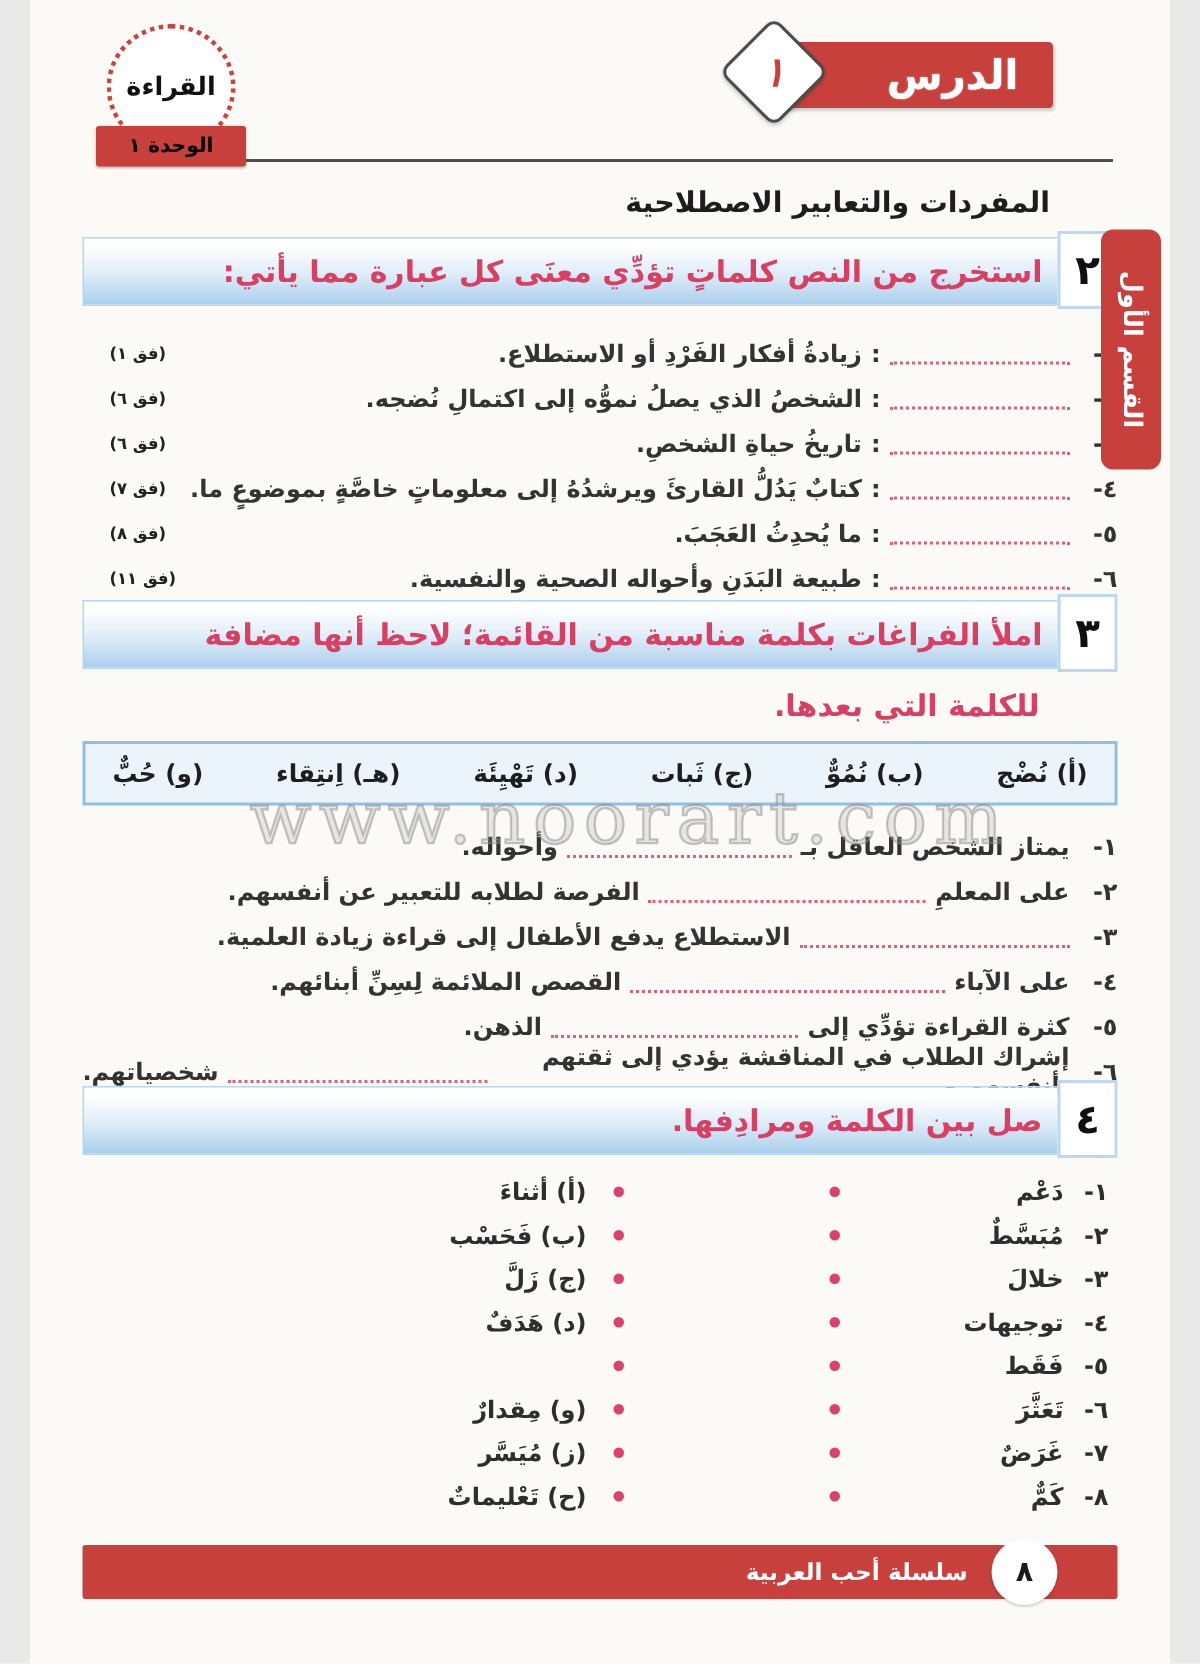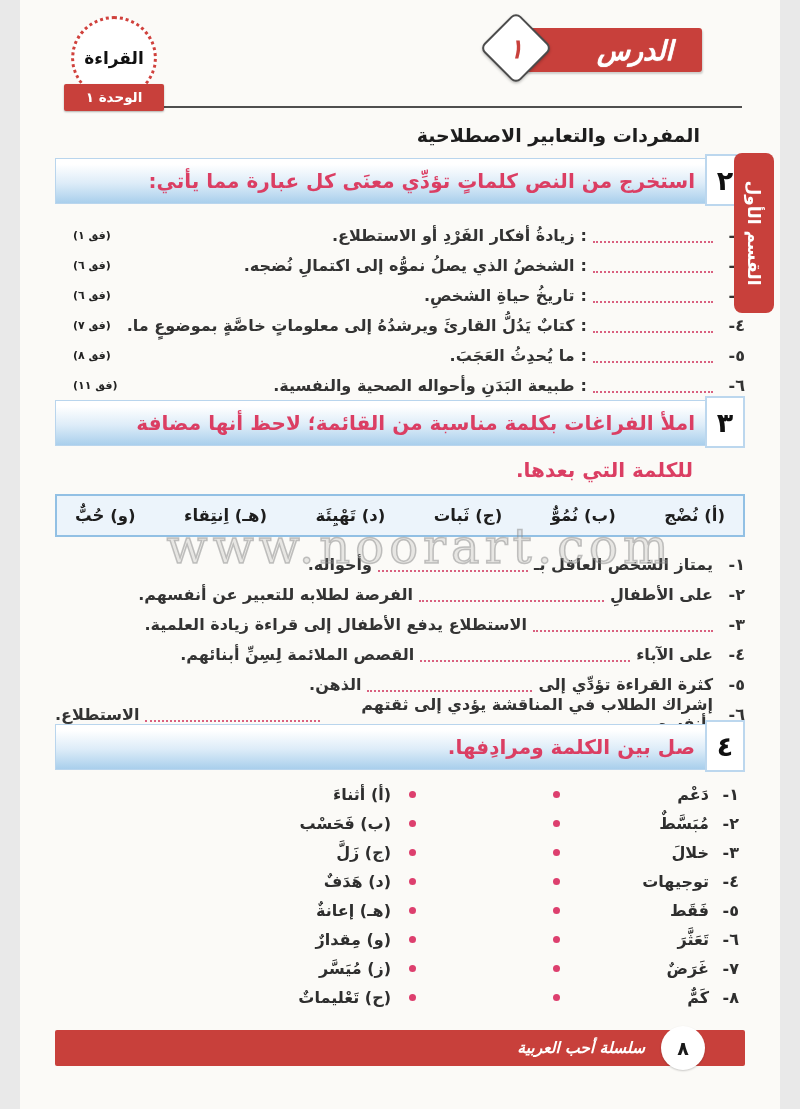--- a/index.html
+++ b/index.html
@@ -3,27 +3,27 @@
 <meta charset="utf-8">
 <style>
   * { box-sizing: border-box; margin: 0; padding: 0; }
   body { font-family: "DejaVu Sans", sans-serif; background:#e9e9e9; }
   .page { position: relative; width: 760px; height: 1109px; background:#fbfaf7; overflow: hidden; margin: 0 auto; direction: rtl; }
 
   
   .subject-badge { position:absolute; top:16px; left:44px; width:100px; }
   .subject-circle { width:86px; height:84px; margin:0 auto; border:3px dotted #d0413c; border-radius:50%; background:#fff;
     display:flex; align-items:center; justify-content:center; font-weight:bold; font-size:17px; color:#111; }
-  .unit-box { margin-top:-16px; position:relative; z-index:2; background:#c8403b; color:#ffffff; text-align:center;
+  .unit-box { margin-top:-16px; position:relative; z-index:2; background:#c8403b; color:#000000; text-align:center;
     padding:5px 6px 6px; font-size:13.5px; font-weight:bold; border-radius:2px; box-shadow:0 1px 2px rgba(0,0,0,.3); }
 
   .lesson-banner { position:absolute; top:28px; right:78px; width:178px; height:44px; }
   .banner-bar { position:absolute; inset:0; background:#c8403b; border-radius:3px; display:flex; align-items:center;
     justify-content:center; padding-left:44px; box-shadow:1px 2px 2px rgba(0,0,0,.18); }
-  .banner-bar span { color:#fff; font-weight:bold; font-size:27px; text-shadow:0 0 1px #fff; letter-spacing:1px;font-style:italic; }
+  .banner-bar span { color:#fff; font-weight:bold; font-size:27px; text-shadow:0 0 1px #fff; letter-spacing:1px; }
   .diamond { position:absolute; left:-34px; top:-6px; width:52px; height:52px; background:#fff; border:2px solid #4c4c4c;
     border-radius:7px; transform:rotate(45deg); box-shadow:1px 1px 3px rgba(0,0,0,.25); }
   .diamond span { position:absolute; inset:0; display:flex; align-items:center; justify-content:center;
     transform:rotate(-45deg); color:#c8403b; font-size:27px; font-weight:bold; font-style:italic; }
 
   .header-divider { position:absolute; top:106px; left:44px; width:678px; border-top:2px solid #4f4f4f; }
   .subtitle { position:absolute; top:124px; right:80px; font-size:19px; font-weight:bold; color:#1d1d1d; }
 
   .side-tab { position:absolute; top:153px; right:6px; width:40px; height:160px; background:#c8403b; border-radius:8px; z-index:3; }
   .side-tab span { position:absolute; top:50%; left:50%; transform:translate(-50%,-50%) rotate(90deg);
@@ -71,21 +71,21 @@
   
   .watermark { position:absolute; top:518px; left:0; width:800px; direction:ltr; text-align:center; z-index:6;
     font-family:"DejaVu Serif", serif; font-size:48px; letter-spacing:5px; white-space:nowrap;
     color:rgba(160,160,160,0.22); -webkit-text-stroke:1.5px rgba(140,140,140,0.5); pointer-events:none; }
 
   
   .footer { position:absolute; left:35px; top:1030px; width:690px; height:36px; background:#c8403b; border-radius:2px; }
   .page-circle { position:absolute; right:40px; top:-4px; width:44px; height:44px; border-radius:50%; background:#fff;
     display:flex; align-items:center; justify-content:center; font-size:19px; font-weight:bold; color:#1a1a1a;
     box-shadow:0 1px 2px rgba(0,0,0,.2); }
-  .series { position:absolute; right:100px; top:50%; transform:translateY(-50%); color:#fff; font-size:15.5px; font-weight:bold;font-style:italic; }
+  .series { position:absolute; right:100px; top:50%; transform:translateY(-50%); color:#fff; font-size:15.5px; font-weight:bold; }
 </style>
 </head>
 <body>
 
 <div class="page">
 
   <div class="subject-badge">
     <div class="subject-circle">
       <span>القراءة</span>
     </div>
@@ -181,21 +181,21 @@
 
     <div class="items">
       <div class="item-row">
         <span class="item-num">١-</span>
         <span>يمتاز الشخص العاقل بـ</span>
         <span class="blank"></span>
         <span>وأحواله.</span>
       </div>
       <div class="item-row">
         <span class="item-num">٢-</span>
-        <span>على الأطفالِ</span>
+        <span>على المعلمِ</span>
         <span class="blank"></span>
         <span>الفرصة لطلابه للتعبير عن أنفسهم.</span>
       </div>
       <div class="item-row">
         <span class="item-num">٣-</span>
         <span class="blank"></span>
         <span>الاستطلاع يدفع الأطفال إلى قراءة زيادة العلمية.</span>
       </div>
       <div class="item-row">
         <span class="item-num">٤-</span>
@@ -206,21 +206,21 @@
       <div class="item-row">
         <span class="item-num">٥-</span>
         <span>كثرة القراءة تؤدِّي إلى</span>
         <span class="blank"></span>
         <span>الذهن.</span>
       </div>
       <div class="item-row">
         <span class="item-num">٦-</span>
         <span>إشراك الطلاب في المناقشة يؤدي إلى ثقتهم بأنفسهم و</span>
         <span class="blank"></span>
-        <span>الاستطلاع.</span>
+        <span>شخصياتهم.</span>
       </div>
     </div>
   </section>
 
   <section class="exercise ex4">
     <div class="ex-header">
       <div class="num-box">٤</div>
       <div class="ex-bar">
         <span class="ex-title">صل بين الكلمة ومرادِفها.</span>
       </div>
@@ -257,21 +257,20 @@
         <span></span>
         <span class="dot"></span>
         <span class="match-option">(د) هَدَفٌ</span>
       </div>
       <div class="match-row">
         <span>٥-</span>
         <span class="match-word">فَقَط</span>
         <span class="dot"></span>
         <span></span>
         <span class="dot"></span>
-        <span class="match-option">(هـ) إعانةٌ</span>
       </div>
       <div class="match-row">
         <span>٦-</span>
         <span class="match-word">تَعَثَّرَ</span>
         <span class="dot"></span>
         <span></span>
         <span class="dot"></span>
         <span class="match-option">(و) مِقدارٌ</span>
       </div>
       <div class="match-row">

